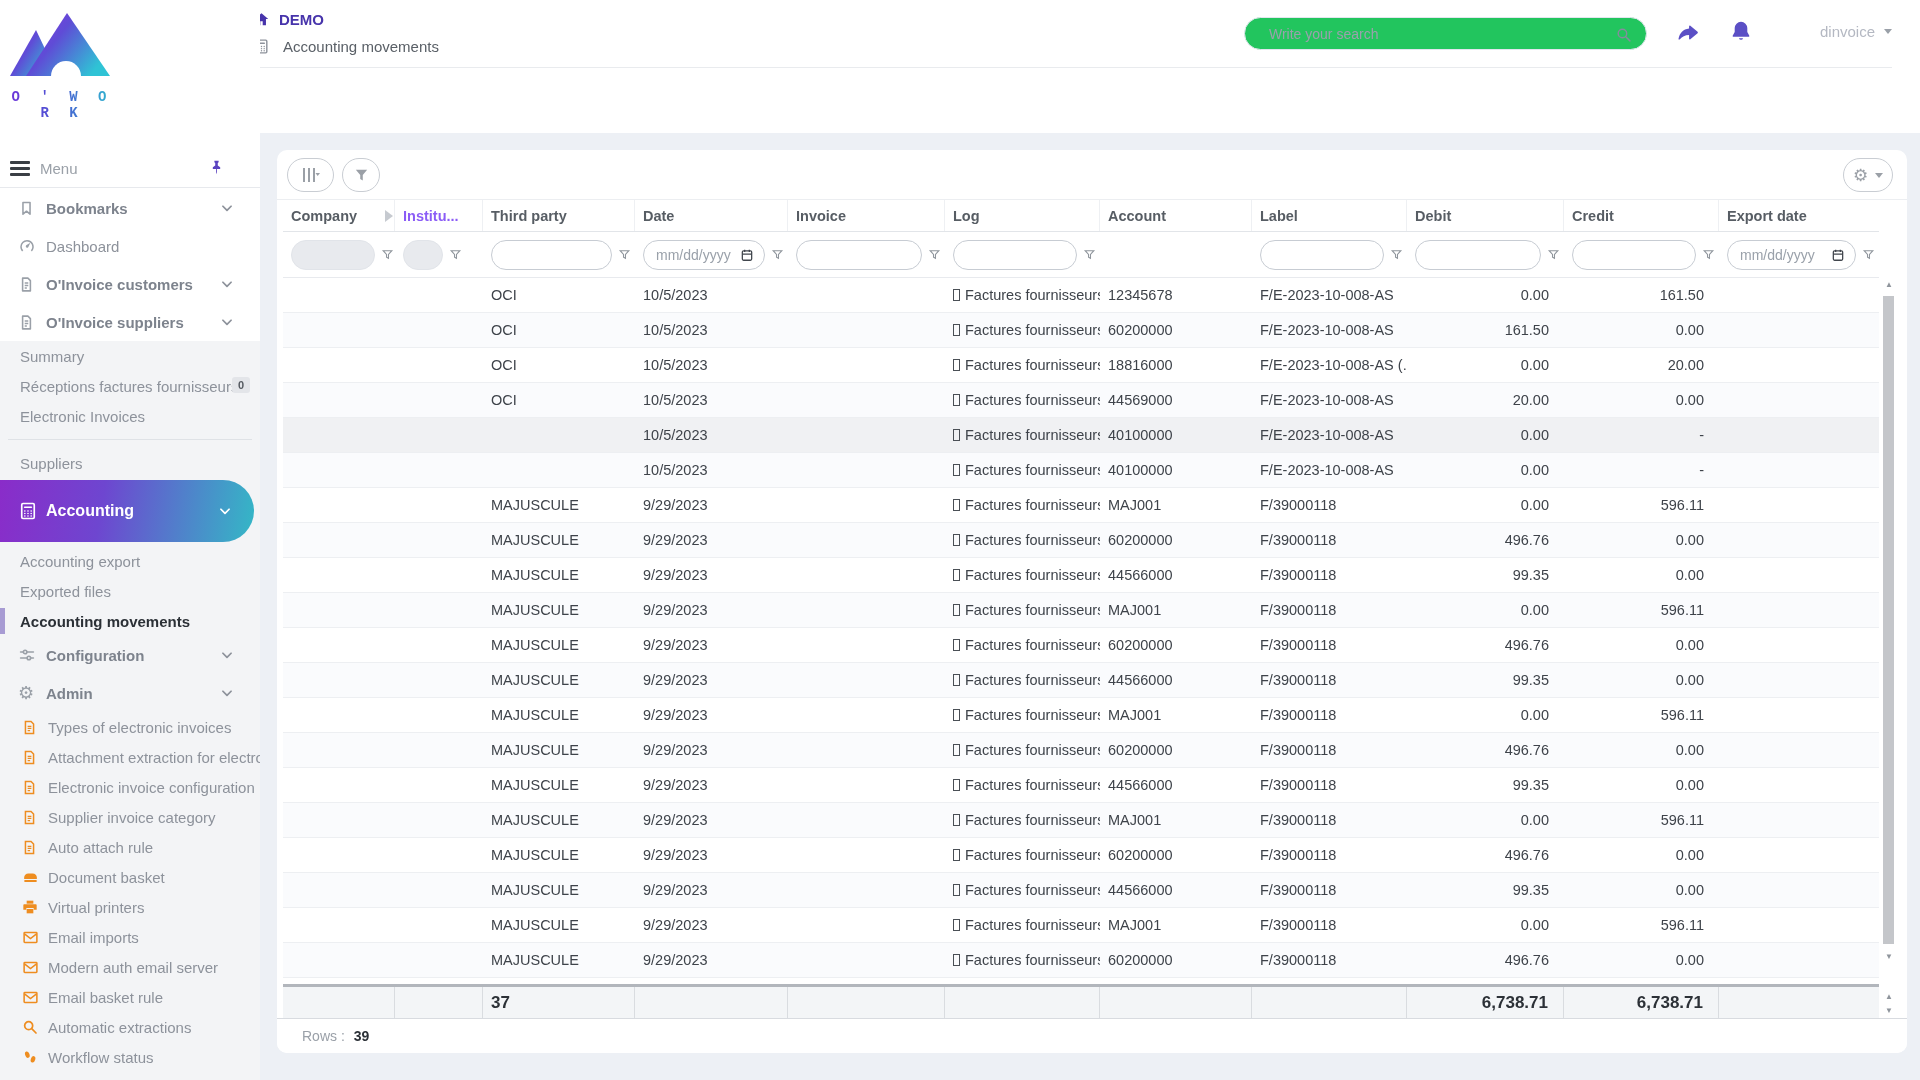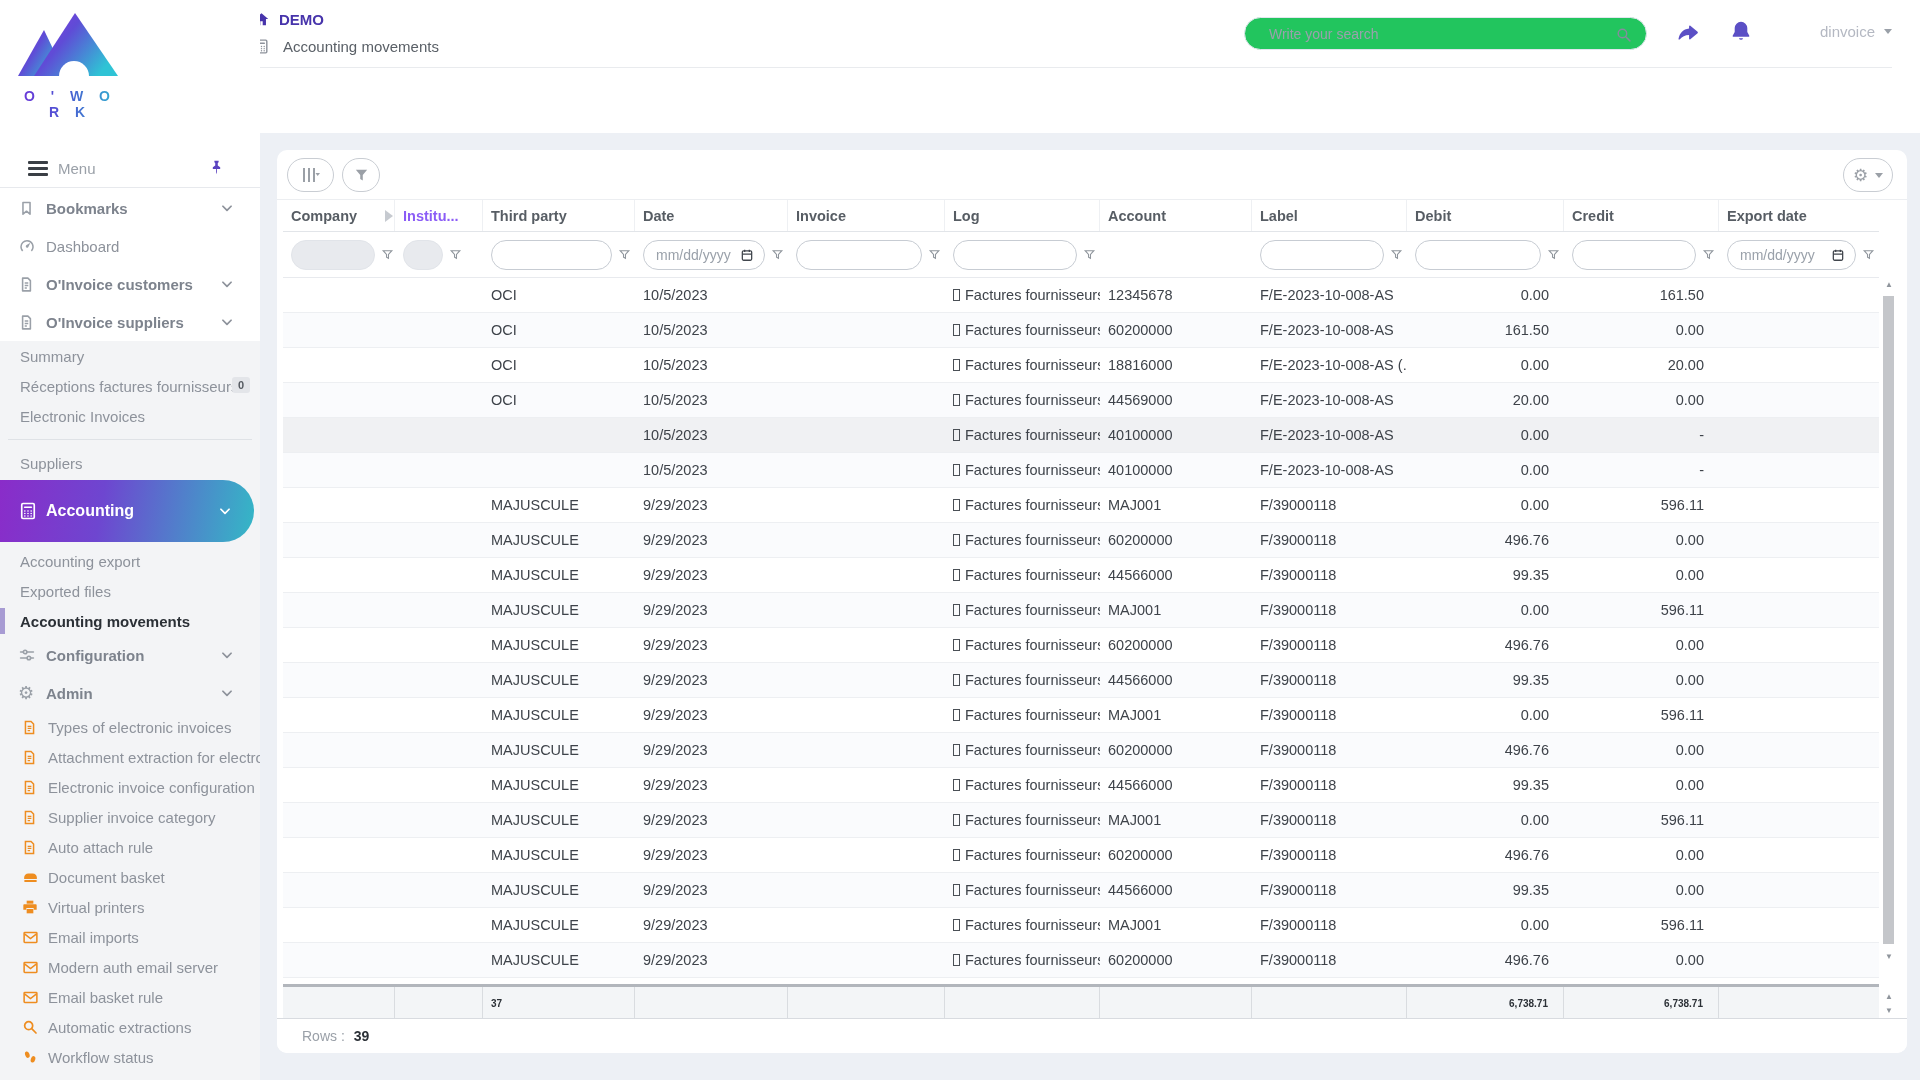--- a/index.html
+++ b/index.html
@@ -18,23 +18,23 @@
   .searchbox input::placeholder{color:#9aa1ac;}
   .search-ic{position:absolute;right:14px;top:8px;color:#858c9d;}
   .hd-ic{position:absolute;color:#5b4fc5;cursor:pointer;}
   .hd-share{left:1675px;top:20px;}
   .hd-bell{left:1729px;top:19px;}
   .hd-user{position:absolute;left:1820px;top:23px;color:#b4b8c2;font-size:15px;cursor:pointer;display:flex;align-items:center;}
   .caret{display:inline-block;width:0;height:0;border:4px solid transparent;border-top:5px solid #9aa0a8;margin-left:9px;margin-top:4px;}
 
   
   .sidebar{position:absolute;left:0;top:0;width:260px;height:1080px;background:#fff;z-index:5;}
-  .logo{position:absolute;left:18px;top:12px;width:104px;}
+  .logo{position:absolute;left:10px;top:12px;width:104px;font-family:Liberation Mono, monospace;}
   .logo-text{margin-top:6px;text-align:center;font-size:14px;font-weight:700;letter-spacing:6px;background:linear-gradient(90deg,#6d35d9 0%,#4b56d2 45%,#2fb9cf 100%);-webkit-background-clip:text;background-clip:text;color:#5b43c0;-webkit-text-fill-color:transparent;}
-  .menu-row{position:absolute;left:0;top:150px;width:260px;height:38px;border-bottom:1px solid #e7e9ed;display:flex;align-items:center;padding-left:28px;}
+  .menu-row{position:absolute;left:0;top:150px;width:260px;height:38px;border-bottom:1px solid #e7e9ed;display:flex;align-items:center;padding-left:10px;}
   .burger{width:20px;display:flex;flex-direction:column;gap:3px;cursor:pointer;}
   .burger span{display:block;height:3px;background:#3a3f45;border-radius:1px;}
   .menu-label{margin-left:10px;color:#9aa0a8;font-size:15px;}
   .pin{position:absolute;left:208px;top:9px;color:#5b43c0;cursor:pointer;}
   .side-body{position:absolute;left:0;top:189px;width:260px;}
   .side-gray{background:#f3f4f6;padding-bottom:16px;}
   .side-item{position:relative;display:flex;align-items:center;height:38px;padding-left:18px;color:#8d929b;font-size:15px;white-space:nowrap;overflow:hidden;cursor:pointer;}
   .side-item .s-icon{display:flex;width:28px;flex:0 0 28px;color:#9aa0a8;align-items:center;}
   .side-item.bold .s-label{font-weight:700;color:#7d838d;}
   .side-item.sub{height:30px;padding-left:20px;}
@@ -76,21 +76,21 @@
   .pill .cal{display:flex;color:#41464d;margin-left:2px;flex:0 0 auto;}
   .funnel{display:flex;color:#8f959c;flex:0 0 auto;cursor:pointer;}
   .tbody{height:706px;overflow:hidden;}
   .tr{display:flex;height:35px;border-bottom:1px solid #edeff2;align-items:center;color:#3e434a;}
   .tr.even{background:#fafbfd;}
   .tr.hl{background:#f0f1f3;}
   .td{padding:0 8px;overflow:hidden;white-space:nowrap;font-size:14.5px;}
   .td.num{text-align:right;padding-right:15px;}
   .log-box{display:inline-block;width:7px;height:12px;border:1px solid #4a4f55;margin-right:5px;vertical-align:-1px;}
   .tfoot{display:flex;height:34px;background:#f3f5f7;border-top:3px solid #b2b6bc;font-weight:700;color:#2c3137;}
-  .tf{display:flex;align-items:center;padding:16px 8px;border-right:1px solid #d9dce0;height:100%;font-size:10px;}
+  .tf{display:flex;align-items:center;padding:16px 8px;border-right:1px solid #d9dce0;height:100%;font-size:17px;}
   .tf:last-child{border-right:0;}
   .tf.num{justify-content:flex-end;padding-right:15px;}
   .rowsbar{position:absolute;left:0;bottom:0;width:100%;height:35px;background:#fff;border-top:1px solid #d8dbe0;border-radius:0 0 10px 10px;display:flex;align-items:center;padding-left:25px;font-size:14px;}
   .rowsbar .rl{color:#9aa0a8;}
   .rowsbar .rc{color:#2c3137;font-weight:700;margin-left:9px;}
 
   .vscroll{position:absolute;left:1605px;top:130px;width:14px;height:738px;}
   .vs-arrow{position:absolute;left:0;width:14px;text-align:center;font-size:8px;color:#8f959c;cursor:pointer;line-height:10px;}
   .vs-thumb{position:absolute;left:1px;top:16px;width:11px;height:648px;background:#c4c6ca;cursor:grab;}
 </style>

